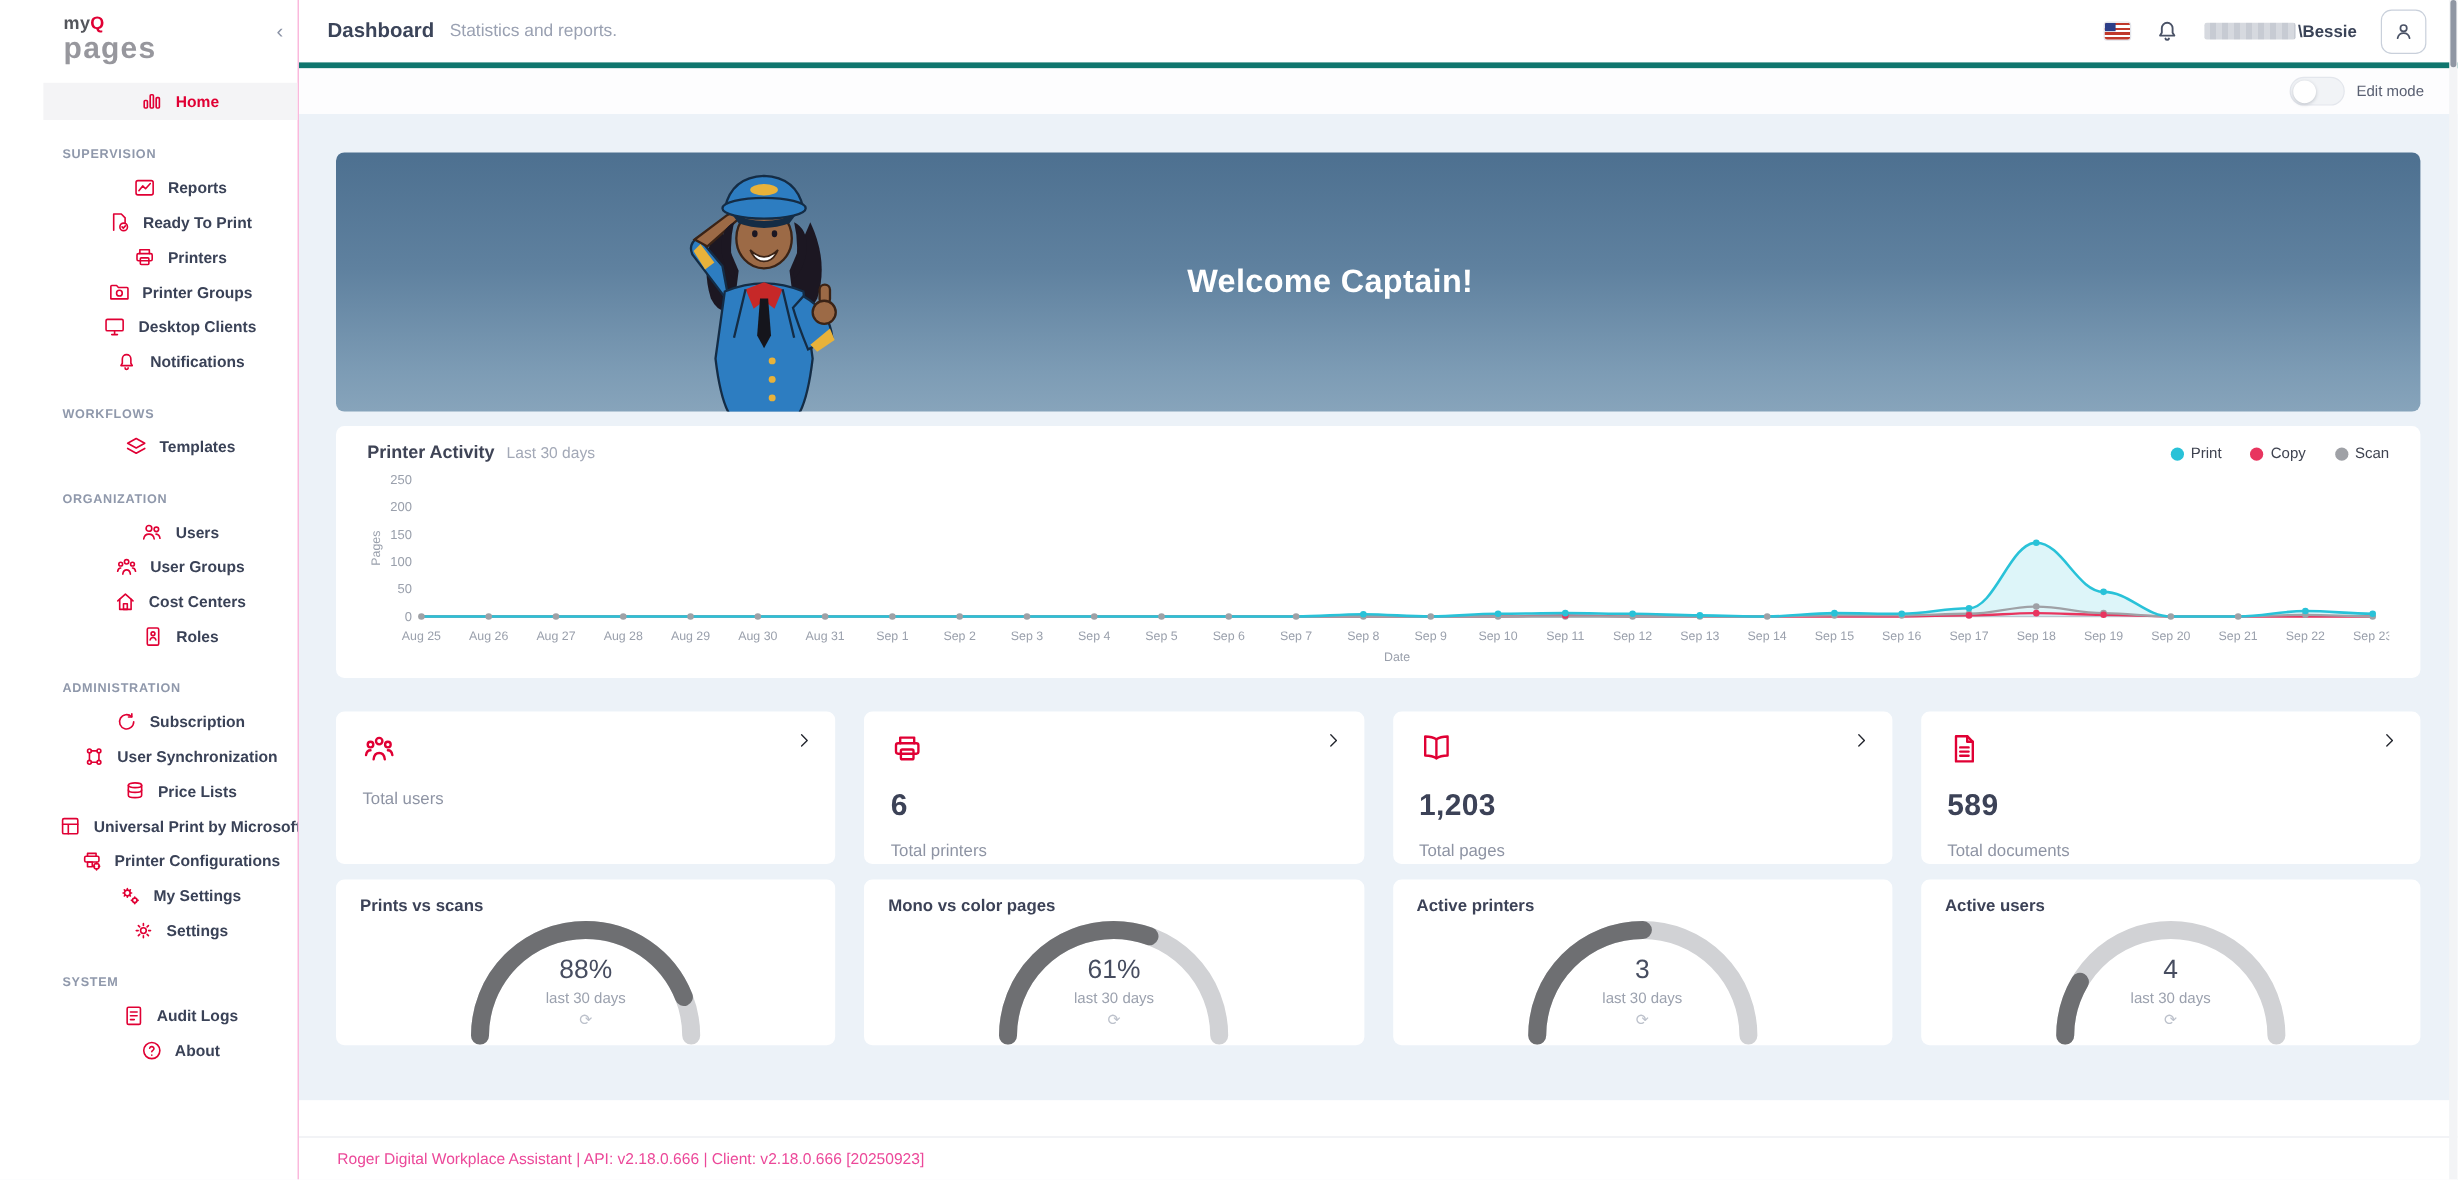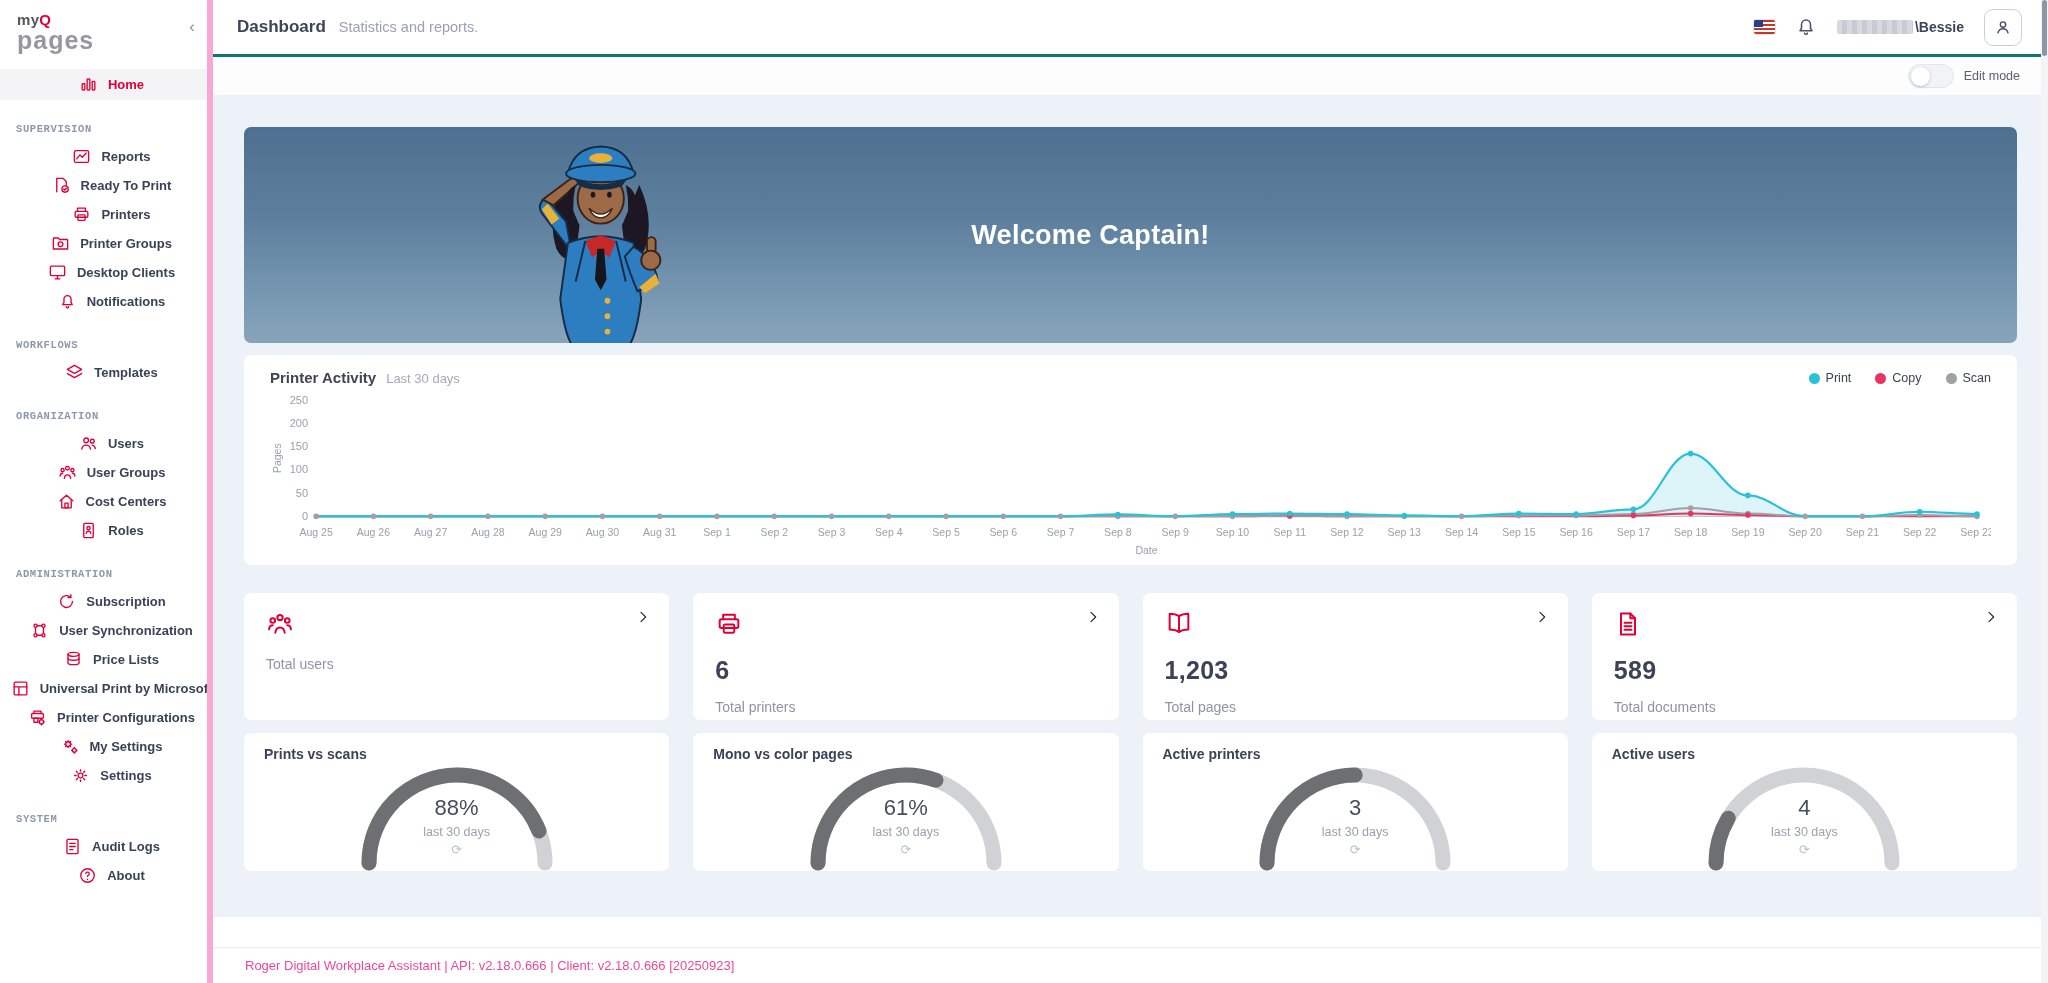--- a/index.html
+++ b/index.html
@@ -2,40 +2,40 @@
 <html><head>
 <meta charset="utf-8">
 <style>
   * { margin:0; padding:0; box-sizing:border-box; }
   html,body { width:2048px; height:983px; overflow:hidden; background:#fff;
     font-family:"Liberation Sans", sans-serif; }
   .app { display:flex; width:2048px; height:983px; position:relative; }
 
   
   .sidebar { width:213px; min-width:213px; height:100%; background:#fff;
-    border-right:6px solid #f9a8d4; position:relative; overflow:hidden; }
+    border-right:1px solid #f9a8d4; position:relative; overflow:hidden;margin-left:36px; }
   .logo-wrap { padding:12px 0 0 17px; line-height:1; }
   .logo-top { font-size:15px; font-weight:bold; color:#54565c; letter-spacing:.3px; }
   .logo-top .q { color:#e00034; }
   .logo-bottom { font-size:25px; color:#97979d; font-weight:bold; letter-spacing:1px; margin-top:1px; }
   .collapse-btn { position:absolute; top:18px; right:12px; border:none; background:none;
     color:#8b93a6; font-size:17px; cursor:pointer; line-height:1; }
   nav { margin-top:16px; }
   .nav-item { display:flex; align-items:center; gap:10px; height:29px; padding-left:16px;
     color:#3a4257; font-size:13px; font-weight:bold; cursor:pointer; white-space:nowrap;justify-content:center; }
   .nav-item .nicon { width:19px; height:19px; color:#e00034; flex:0 0 19px; display:flex; }
   .nav-item .nicon svg { width:19px; height:19px; }
   .nav-item.active { background:#f4f4f6; color:#e00034; height:31px; }
   .sec-title { font-size:10.5px; color:#8f98ab; letter-spacing:.6px; font-weight:bold;
-    margin:23px 0 7px 16px;font-family:Liberation Mono, monospace; }
+    margin:23px 0 7px 16px; }
 
   
   .main { flex:1; display:flex; flex-direction:column; height:100%; background:#fff; }
   header.topbar { height:57px; display:flex; align-items:center; padding:0 26px 0 24px;
-    border-bottom:3px solid #0f766e; background:#fff; }
+    border-bottom:5px solid #0f766e; background:#fff; }
   .page-title { font-size:17px; font-weight:bold; color:#3b4459; }
   .page-subtitle { font-size:14.5px; color:#9aa1b2; margin-left:13px; }
   .topbar-right { margin-left:auto; display:flex; align-items:center; gap:20px; }
   .flag { width:21px; height:14px; border-radius:2px; position:relative; overflow:hidden;
     background:repeating-linear-gradient(180deg,#c0392b 0 2px,#fff 2px 4px); box-shadow:0 0 0 1px #e2e4ea; }
   .flag::after { content:""; position:absolute; left:0; top:0; width:9px; height:7px; background:#2c3e88; }
   .bell { width:22px; height:22px; color:#4a5266; }
   .user-label { display:flex; align-items:center; gap:2px; }
   .redacted { display:inline-block; width:76px; height:14px; border-radius:2px;
     background:repeating-linear-gradient(90deg,#d6d9df 0 5px,#c7cbd3 5px 10px); }

